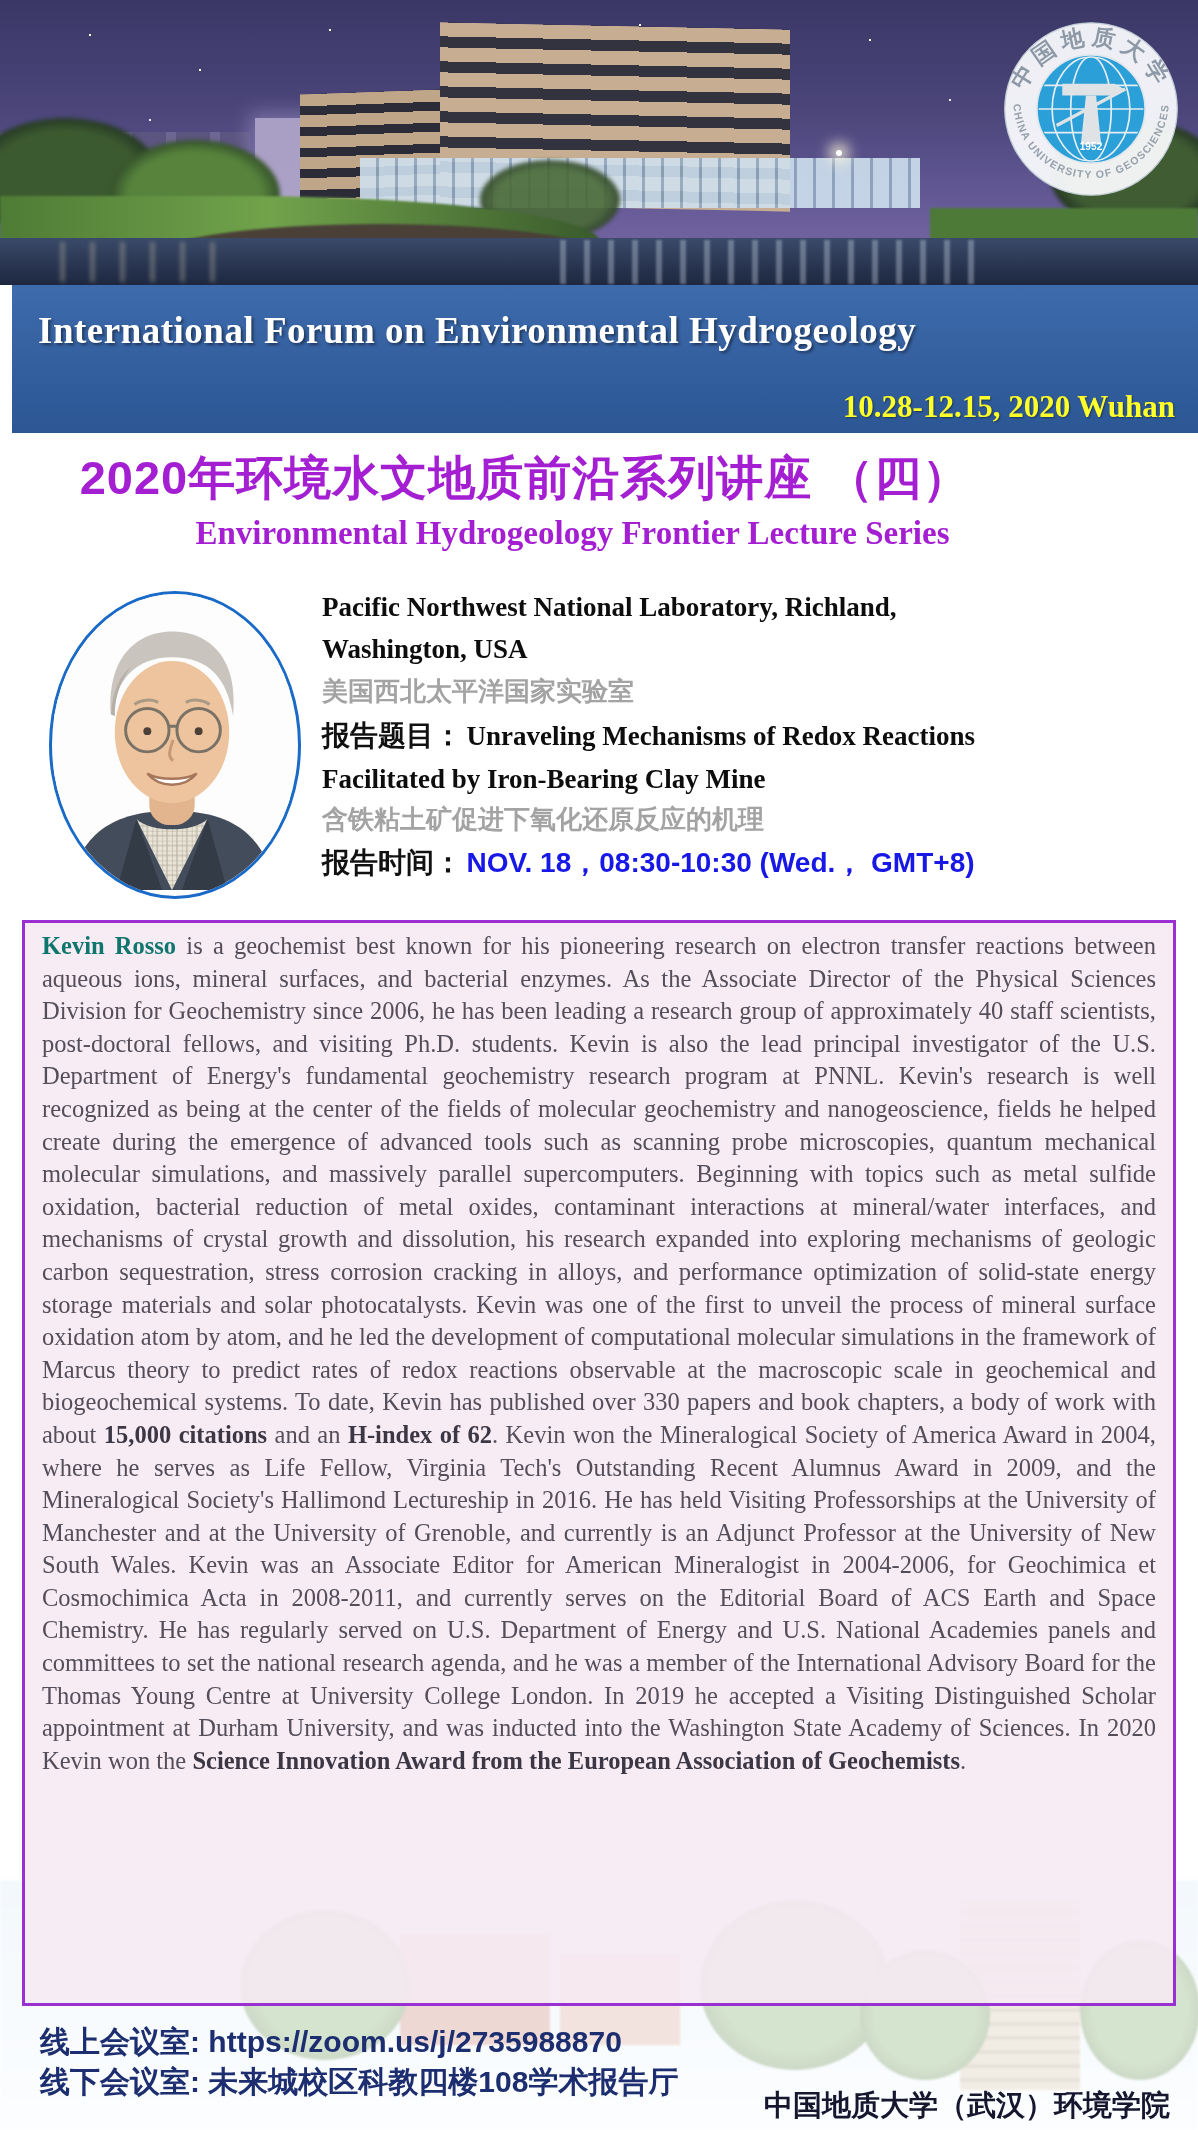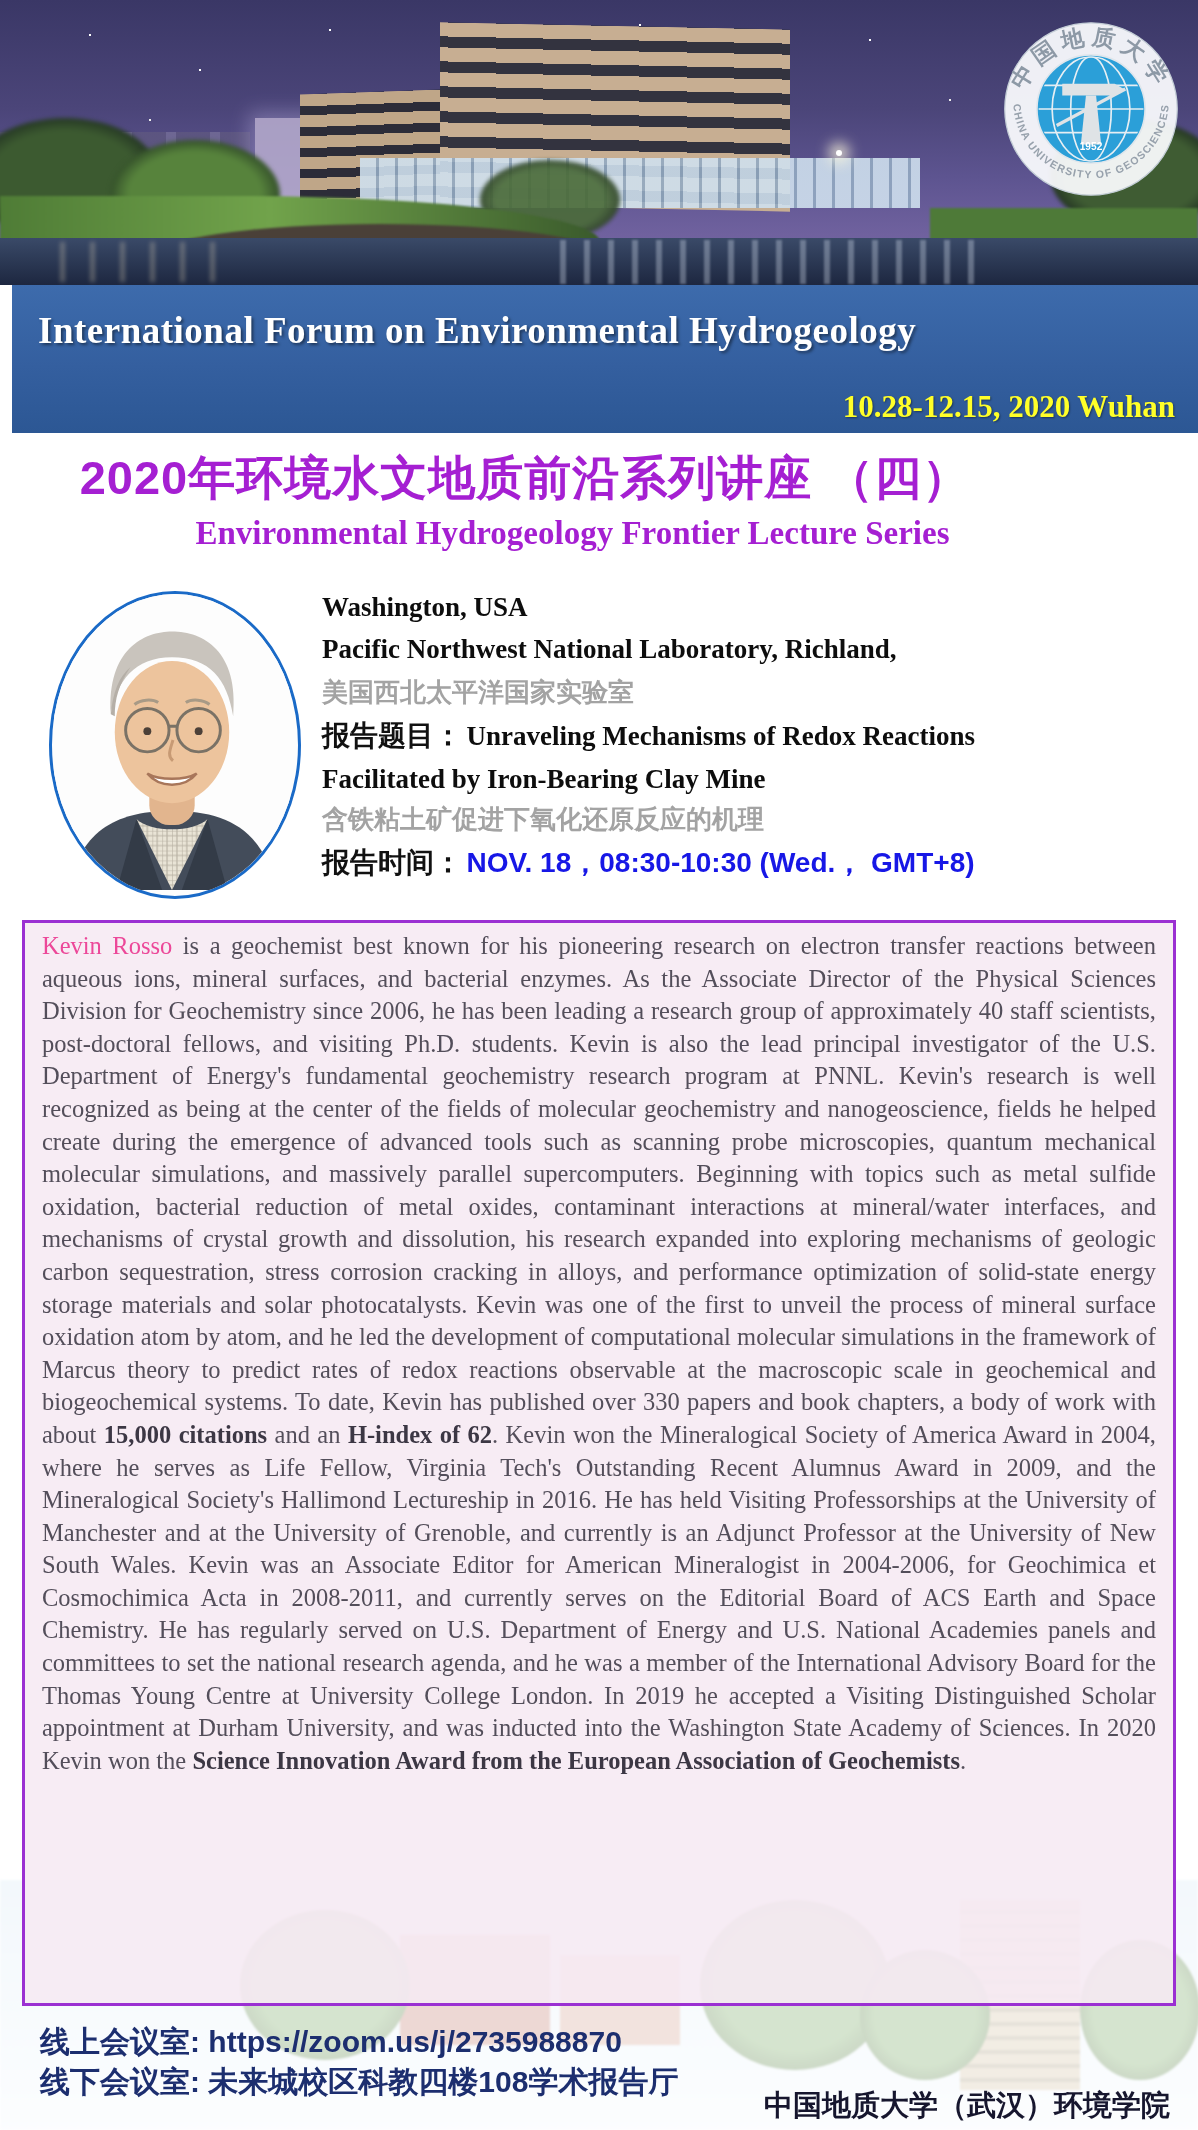--- a/index.html
+++ b/index.html
@@ -64,33 +64,33 @@
   .series-en{position:absolute;left:0;top:515px;width:1145px;text-align:center;color:#a51fd2;
       font-weight:bold;font-size:33px;font-family:"Liberation Serif", serif;}
   
   .portrait{position:absolute;left:49px;top:591px;width:246px;height:302px;border-radius:50%;
       border:3px solid #1a6ac7;overflow:hidden;background:#fdfdfd;}
   .speaker-info{position:absolute;left:322px;top:586px;width:866px;}
   .lbl{font-family:"Liberation Sans", sans-serif;font-weight:bold;color:#111;font-size:28px;}
   .l-name{line-height:44px;}
   .l-name .name{font-family:"Liberation Serif", serif;font-weight:bold;font-size:31px;color:#a51fd2;}
   .l-affil{font-family:"Liberation Serif", serif;font-weight:bold;font-size:27px;color:#0d0d0d;line-height:42px;}
-  .l-cn{font-family:Liberation Serif, serif;font-weight:bold;font-size:26px;color:#a3a3a3;line-height:46px;}
+  .l-cn{font-family:Liberation Mono, monospace;font-weight:bold;font-size:26px;color:#a3a3a3;line-height:46px;}
   .l-topic{line-height:40px;}
   .l-topic .ttl,.l-topic2{font-family:"Liberation Serif", serif;font-weight:bold;font-size:27px;color:#0d0d0d;}
   .l-topic2{line-height:38px;}
   .l-topic-cn{font-family:"Liberation Sans", sans-serif;font-weight:bold;font-size:26px;color:#a3a3a3;line-height:42px;}
   .l-time{line-height:46px;}
   .l-time .tval{font-family:"Liberation Sans", sans-serif;font-weight:bold;font-size:28px;color:#1717e6;}
   
   .bio-box{position:absolute;left:22px;top:920px;width:1154px;height:1086px;box-sizing:border-box;
       border:3px solid #9b30d2;background:rgba(246,233,243,.88);padding:7px 17px;z-index:1;}
   .bio-text{margin:0;font-family:"Liberation Serif", serif;font-size:24.5px;line-height:32.6px;
       color:#534e5a;text-align:justify;}
-  .bio-name{color:#ec4899;font-weight:normal;}
+  .bio-name{color:#0f766e;font-weight:bold;}
   .bio-text .b{font-weight:bold;color:#3c3744;}
   
   .bg-bottom{position:absolute;left:0;top:1880px;width:1198px;height:250px;z-index:0;opacity:.32;filter:blur(1px);}
   .fb-sky{position:absolute;left:0;top:0;width:100%;height:100%;background:linear-gradient(180deg,#dcebf7,#f6fbff);}
   .fb-bldg1{position:absolute;left:400px;top:55px;width:150px;height:110px;background:#c9897c;}
   .fb-bldg2{position:absolute;left:560px;top:75px;width:120px;height:90px;background:#d8aa9a;}
   .fb-tower{position:absolute;left:960px;top:20px;width:120px;height:190px;
       background:repeating-linear-gradient(180deg,#d9c9ad 0 10px,#b4a88e 10px 14px);}
   .fb-tree{position:absolute;border-radius:50%;background:radial-gradient(ellipse,#7fae6b 0 55%,#567a46 78%,transparent 80%);}
   .ft1{left:240px;top:30px;width:170px;height:150px;}
@@ -188,22 +188,22 @@
       <circle cx="95" cy="139" r="4" fill="#4c4038"></circle>
       <circle cx="147" cy="139" r="4" fill="#4c4038"></circle>
       <path d="M82,112 C88,107 100,106 106,110" stroke="#a89a86" stroke-width="3" fill="none"></path>
       <path d="M134,110 C140,106 152,107 158,112" stroke="#a89a86" stroke-width="3" fill="none"></path>
       <path d="M121,148 C118,158 115,164 121,169" stroke="#c79a74" stroke-width="3" fill="none"></path>
       <path d="M95,182 C107,197 133,197 145,182 C133,189 107,189 95,182 Z" fill="#fff" stroke="#a8765a" stroke-width="2.5"></path>
     </svg>
   </div>
 
   <div class="speaker-info">
+    <div class="l-affil">Pacific Northwest National Laboratory, Richland,</div>
     <div class="l-affil">Washington, USA</div>
-    <div class="l-affil">Pacific Northwest National Laboratory, Richland,</div>
     <div class="l-cn">美国西北太平洋国家实验室</div>
     <div class="l-topic">
       <span class="lbl">报告题目：</span>
       <span class="ttl">Unraveling Mechanisms of Redox Reactions</span>
     </div>
     <div class="l-topic2">Facilitated by Iron-Bearing Clay Mine</div>
     <div class="l-topic-cn">含铁粘土矿促进下氧化还原反应的机理</div>
     <div class="l-time">
       <span class="lbl">报告时间：</span>
       <span class="tval">NOV. 18，08:30-10:30 (Wed.， GMT+8)</span>

